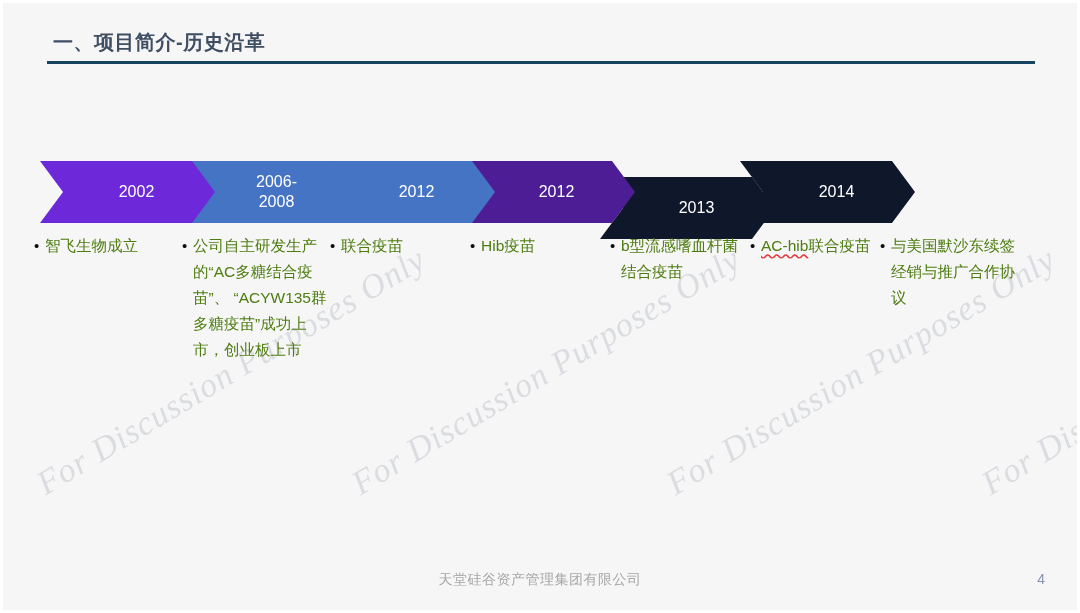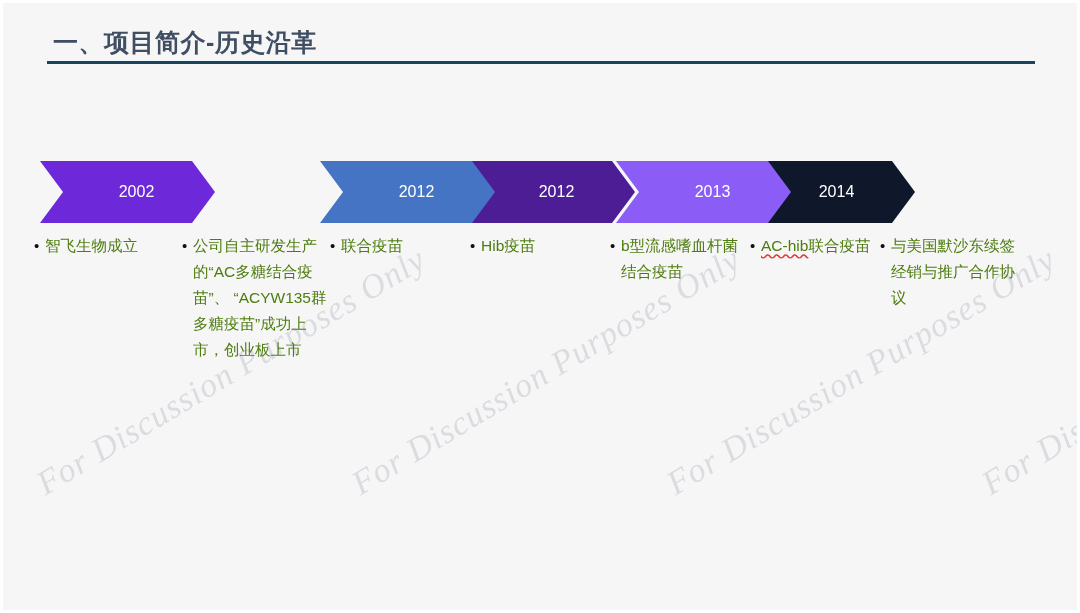--- a/index.html
+++ b/index.html
@@ -45,21 +45,21 @@
   #header {
     position: absolute;
     left: 0; top: 0;
     width: 1080px;
     z-index: 3;
   }
   #page-title {
     position: absolute;
     left: 53px;
     top: 29px;
-    font-size: 25px;
+    font-size: 20px;
     font-weight: bold;
     color: #3f4e63;
     letter-spacing: 0.5px;
     line-height: 26px;
     white-space: nowrap;
   }
   #title-rule {
     position: absolute;
     left: 47px;
     top: 61px;
@@ -184,27 +184,30 @@
 
   <div id="header">
     <div id="page-title">一、项目简介-历史沿革</div>
     <div id="title-rule"></div>
   </div>
 
   <div id="timeline">
       <div class="chevron" style="left: 0px; width: 175px; background: #6d28d9; z-index: 100;">
         <div class="chv-label">2002</div>
       </div>
+      <div class="chevron" style="left: 140px; width: 175px; background: rgb(69, 116, 196); z-index: 99;">
+        <div class="chv-label">2006-<br>2008</div>
+      </div>
       <div class="chevron" style="left: 280px; width: 175px; background: rgb(69, 116, 196); z-index: 98;">
         <div class="chv-label">2012</div>
       </div>
       <div class="chevron" style="left: 420px; width: 175px; background: #4c1d95; z-index: 97;">
         <div class="chv-label">2012</div>
       </div>
-      <div class="chevron" style="left: 576px; width: 175px; background: #8b5cf6; z-index: 96;">
+      <div class="chevron" style="left: 560px; width: 175px; background: #0f172a; z-index: 96; margin-top: 16px;">
         <div class="chv-label">2013</div>
       </div>
       <div class="chevron" style="left: 700px; width: 175px; background: #0f172a; z-index: 95;">
         <div class="chv-label">2014</div>
       </div>
     </div>
 
   <div id="columns">
       <div class="col" style="width: 148px; flex: 0 0 148px;">
         <div class="bullet-row">
@@ -243,15 +246,19 @@
         </div>
       </div>
       <div class="col" style="width: 150px; flex: 0 0 150px;">
         <div class="bullet-row">
           <span class="bullet-dot">•</span>
           <span class="bullet-text">与美国默沙东续签经销与推广合作协议</span>
         </div>
       </div>
     </div>
 
+  <div id="footer">
+    <div id="footer-text">天堂硅谷资产管理集团有限公司</div>
+    <div id="page-number">4</div>
+  </div>
 
   <div id="frame"></div>
 </div>
 
 </body></html>

